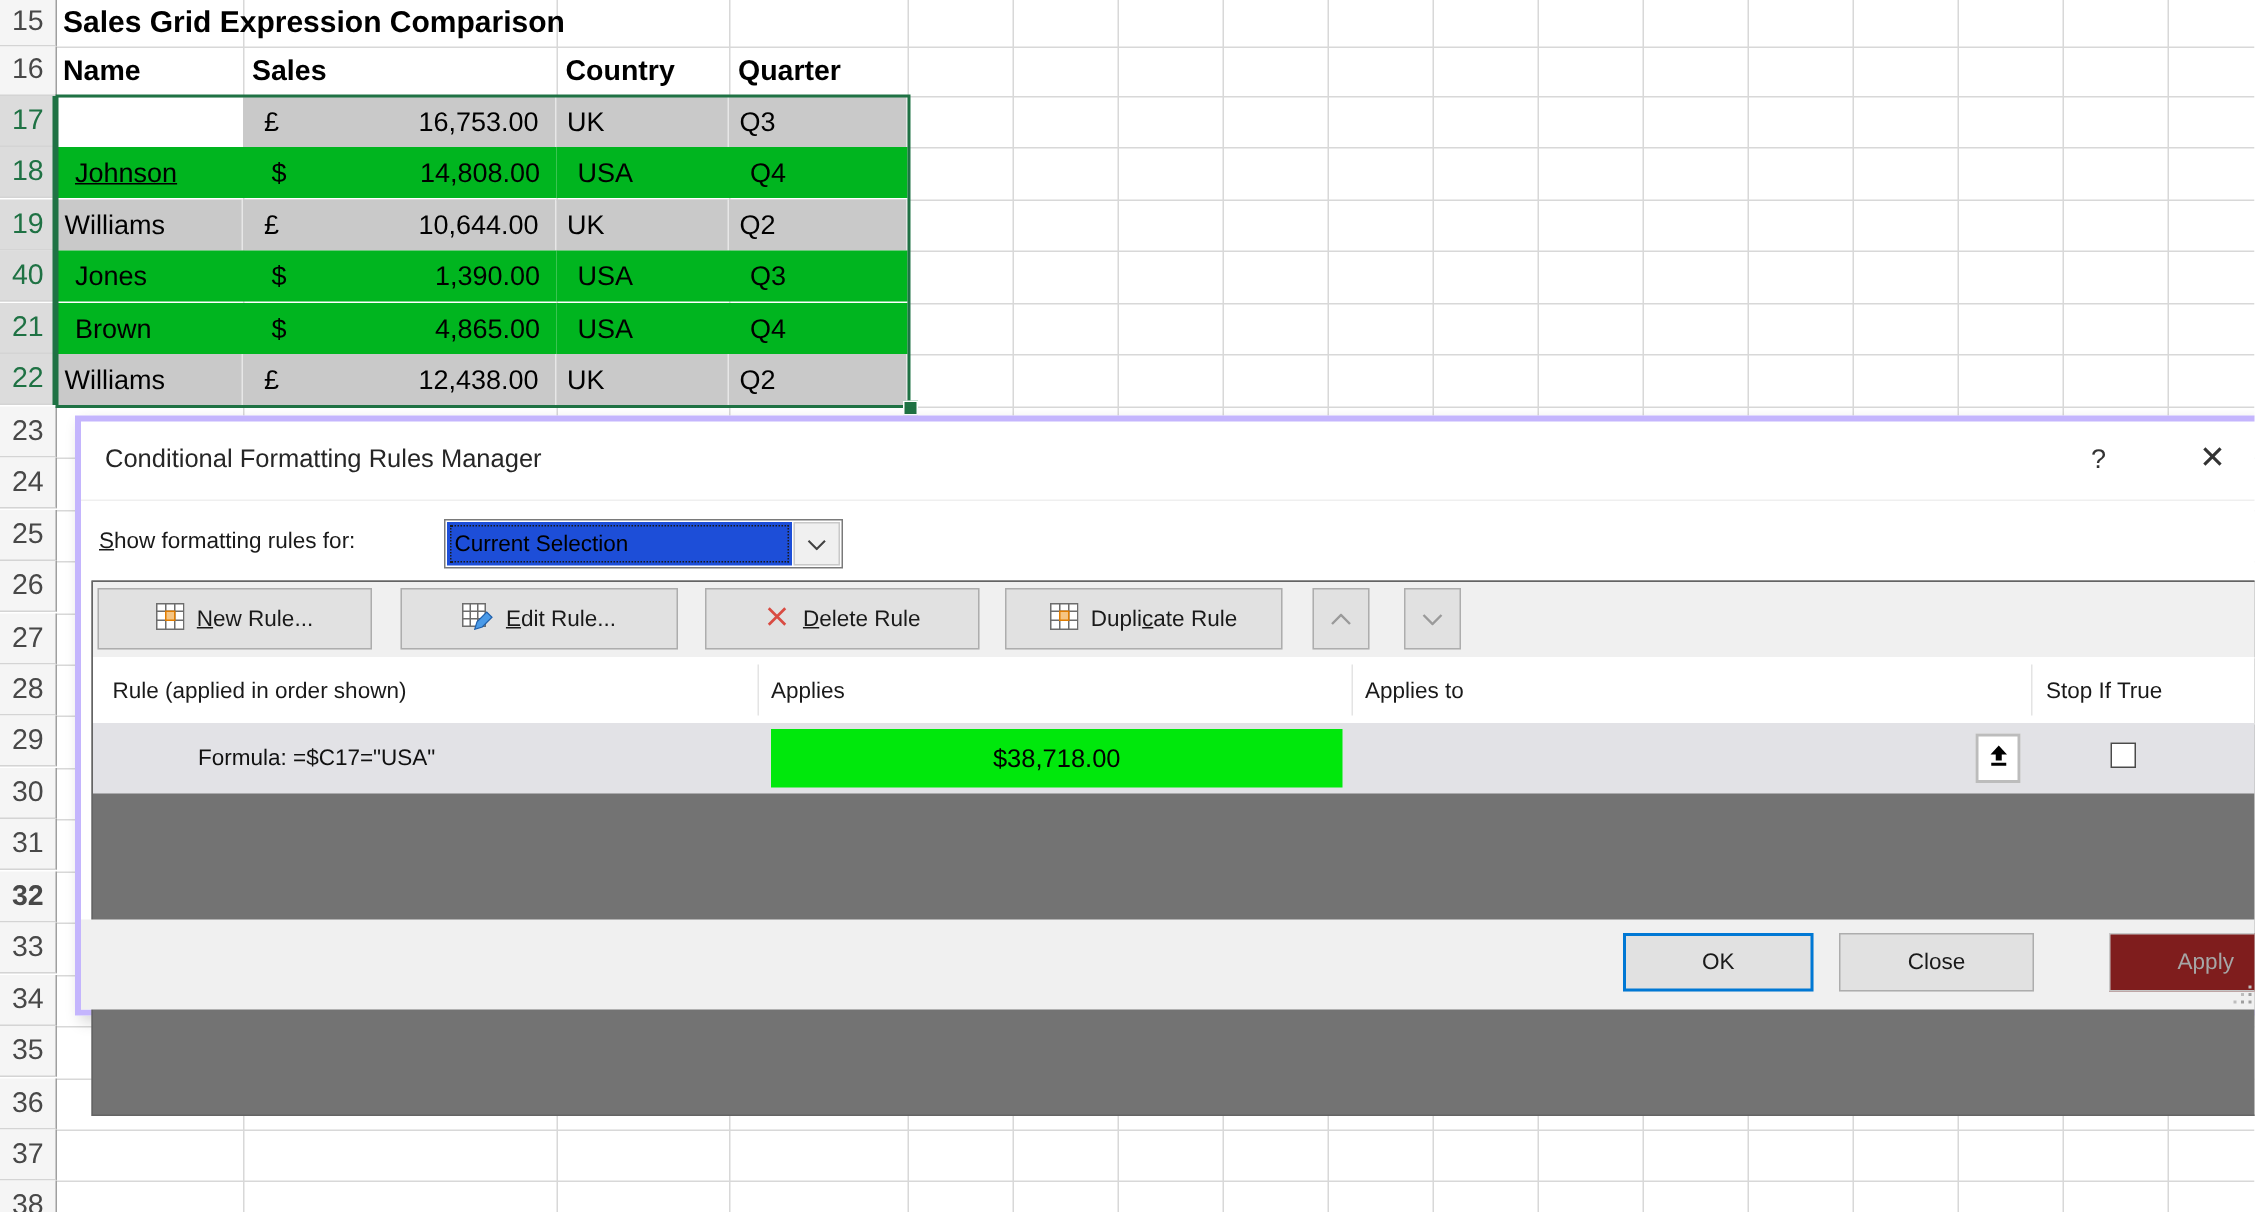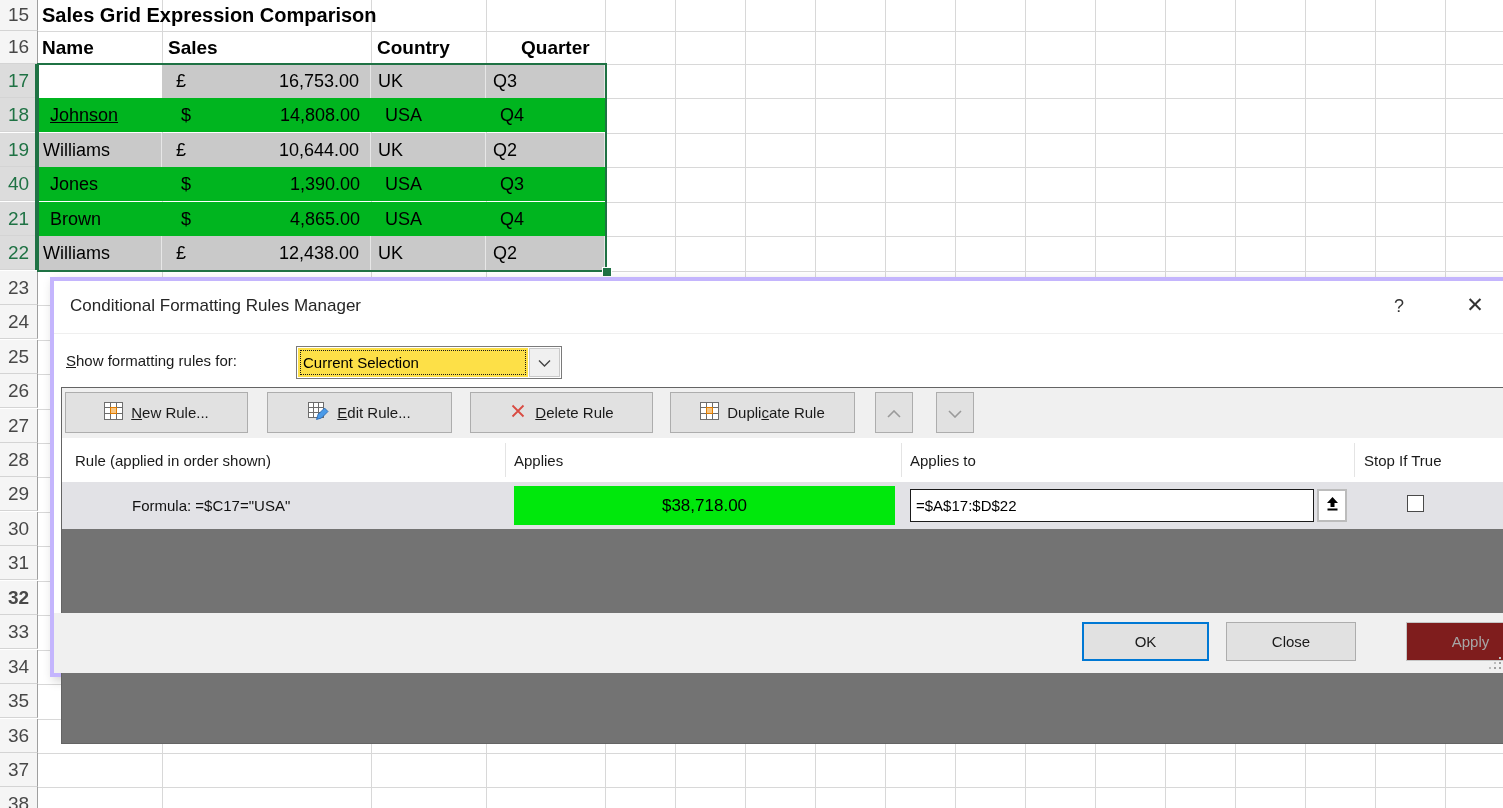--- a/index.html
+++ b/index.html
@@ -55,21 +55,21 @@
   .dlg-help{position:absolute;left:1333px;top:13px;width:24px;height:24px;display:flex;align-items:center;justify-content:center;font-size:18px;color:#333;cursor:default;}
   .dlg-x{position:absolute;left:1406px;top:10px;width:30px;height:28px;display:flex;align-items:center;justify-content:center;font-size:21px;font-weight:300;color:#333;cursor:default;}
   .dlg-sep{position:absolute;left:0;right:0;top:52px;height:1px;background:#efefef;}
   .dlg-label{position:absolute;left:12px;top:71px;font-size:15px;}
   .accel{text-decoration:underline;}
   .combo{
     position:absolute;left:242px;top:65px;width:266px;height:33px;box-sizing:border-box;
     border:1px solid #7a7a7a;background:#fff;display:flex;
   }
   .combo-text{
-    flex:1;margin:1px;background:#fde047;display:flex;align-items:center;padding-left:5px;
+    flex:1;margin:1px;background:#1d4ed8;display:flex;align-items:center;padding-left:5px;
     outline:1px dotted #1a1a1a;outline-offset:-3px;font-size:15px;color:#000;
   }
   .combo-arrow{width:31px;margin:1px 1px 1px 0;background:#f0f0f0;border:1px solid #c9c9c9;box-sizing:border-box;display:flex;align-items:center;justify-content:center;}
   .panel{
     position:absolute;left:7px;top:106px;width:1445px;height:357px;box-sizing:border-box;
     border:1px solid #646464;background:#737373;
   }
   .toolbar{position:absolute;left:0;right:0;top:0;height:50px;background:#f0f0f0;border-bottom:1px solid #dadada;}
   .tbtn{
     position:absolute;top:4px;height:41px;box-sizing:border-box;background:#e1e1e1;
@@ -189,21 +189,21 @@
       <div class="rowhdr" style="top: 684px; height: 34px;">35</div>
       <div class="rowhdr" style="top: 719px; height: 34px;">36</div>
       <div class="rowhdr" style="top: 753px; height: 34px;">37</div>
       <div class="rowhdr" style="top: 787px; height: 34px;">38</div>
     </div>
 
   <div class="sheet-title">Sales Grid Expression Comparison</div>
   <div class="col-hdr" style="left:42px;">Name</div>
   <div class="col-hdr" style="left:168px;">Sales</div>
   <div class="col-hdr" style="left:377px;">Country</div>
-  <div class="col-hdr" style="left:492px;margin-left:29px;">Quarter</div>
+  <div class="col-hdr" style="left:492px;">Quarter</div>
 
   <div id="cells-layer">
       <div class="cell name white" style="left: 38px; width: 124px; top: 64px; height: 24px; margin-top: 48px;">Smith</div>
       <div class="cell amount gray" style="left: 162px; width: 209px; top: 64px; height: 34px;">
         <span>£</span>
         <span>16,753.00</span>
       </div>
       <div class="cell plain gray" style="left: 371px; width: 115px; top: 64px; height: 34px;">UK</div>
       <div class="cell plain gray" style="left: 486px; width: 119px; top: 64px; height: 34px;">Q3</div>
       <div class="cell name green ind" style="left: 38px; width: 124px; top: 98px; height: 34px; text-decoration: underline;">Johnson</div>
@@ -324,21 +324,20 @@
       <div class="lh lh3">Applies to</div>
       <div class="lh lh4">Stop If True</div>
       <div class="lsep" style="left:443px;"></div>
       <div class="lsep" style="left:839px;"></div>
       <div class="lsep" style="left:1292px;"></div>
     </div>
 
     <div class="rule-row">
       <div class="rule-desc">Formula: =$C17="USA"</div>
       <div class="preview">$38,718.00</div>
-      <input class="applies-input" type="text" value="=$A$17:$D$22" style="">
       <div class="collapse-btn">
         <span><svg width="15" height="16" viewBox="0 0 15 16">
               <polygon points="7.5,1 13,7 9.5,7 9.5,11 5.5,11 5.5,7 2,7" fill="#000"></polygon>
               <rect x="2.5" y="12.5" width="10" height="2" fill="#000"></rect>
             </svg></span>
       </div>
       <div class="checkbox"></div>
     </div>
   </div>
 

